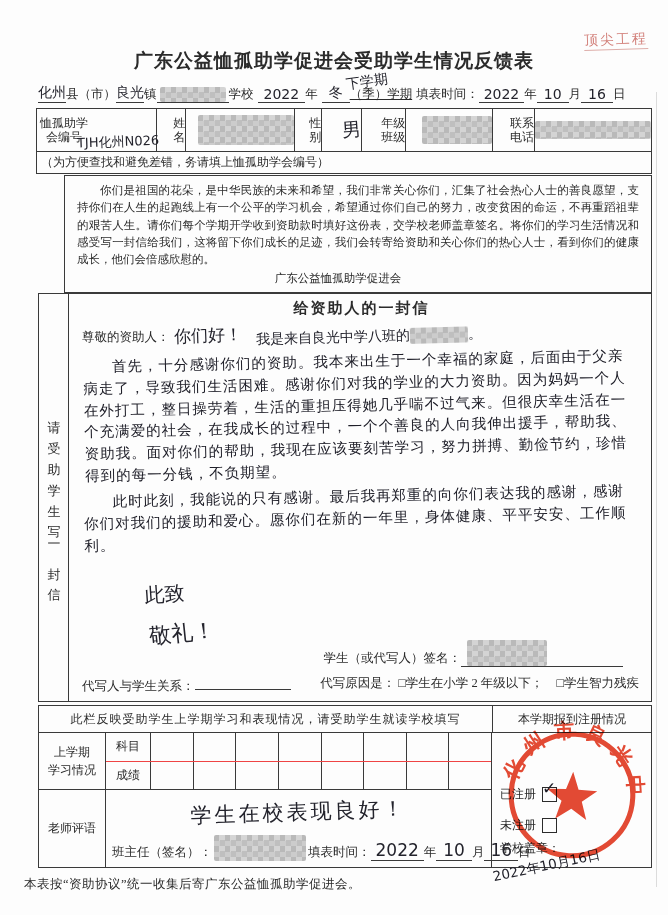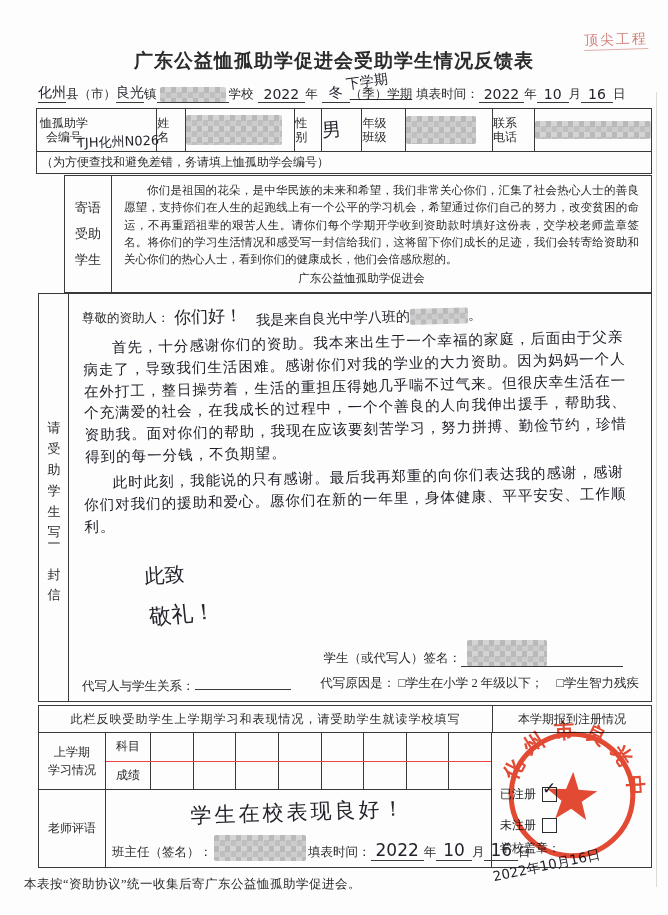--- a/index.html
+++ b/index.html
@@ -24,21 +24,21 @@
         display:flex;align-items:flex-end;white-space:nowrap;}
   .info-line .hw{font-size:14px;}
   .gap{display:inline-block;width:4px;}
   .sem-wrap{position:relative;text-decoration:underline;}
   .sem-note{position:absolute;left:-4px;top:-13px;font-size:12px;transform:rotate(-8deg);
         color:#1d1d26;white-space:nowrap;}
 
   
   .id-table{position:absolute;top:108px;left:36px;width:614px;border:1px solid #3a3a3a;font-size:12px;}
   .id-row{display:flex;height:42px;}
-  .cell{border-right:1px solid #3a3a3a;display:flex;align-items:center;justify-content:flex-start;position:relative;}
+  .cell{border-right:1px solid #3a3a3a;display:flex;align-items:center;justify-content:flex-end;position:relative;}
   .cell:last-child{border-right:none;}
   .lbl{line-height:1.2;text-align:center;}
   .id-num{position:absolute;left:40px;bottom:0px;font-size:13px;transform:rotate(-2deg);white-space:nowrap;}
   .id-note{border-top:1px solid #3a3a3a;height:21px;line-height:21px;padding-left:4px;font-size:12px;}
 
   
   .msg-box{position:absolute;top:175px;left:64px;width:586px;border:1px solid #3a3a3a;display:flex;}
   .msg-label{width:46px;border-right:1px solid #3a3a3a;display:flex;flex-direction:column;
         align-items:center;justify-content:center;gap:8px;font-size:13px;}
   .msg-body{flex:1;padding:6px 12px 4px 12px;font-size:11.5px;line-height:1.5;text-align:justify;}
@@ -160,34 +160,30 @@
         <div class="lbl"><span>联系</span><br><span>电话</span></div>
       </div>
       <div class="cell" style="flex:1;">
         <span class="blur" style="width:116px;height:18px;"></span>
       </div>
     </div>
     <div class="id-note">（为方便查找和避免差错，务请填上恤孤助学会编号）</div>
   </div>
 
   <div class="msg-box">
-    <div class="msg-label">
-      <span>寄语</span>
-      <span>受助</span>
-      <span>学生</span>
-    </div>
     <div class="msg-body">
       <div style="text-indent:2em;">你们是祖国的花朵，是中华民族的未来和希望，我们非常关心你们，汇集了社会热心人士的善良愿望，支持你们在人生的起跑线上有一个公平的学习机会，希望通过你们自己的努力，改变贫困的命运，不再重蹈祖辈的艰苦人生。请你们每个学期开学收到资助款时填好这份表，交学校老师盖章签名。将你们的学习生活情况和感受写一封信给我们，这将留下你们成长的足迹，我们会转寄给资助和关心你们的热心人士，看到你们的健康成长，他们会倍感欣慰的。</div>
       <div class="msg-sign">广东公益恤孤助学促进会</div>
     </div>
   </div>
 
   <div class="letter-box">
     <div class="side-label">请受助学生写一封信</div>
     <div class="letter-main">
+      <div class="letter-title">给资助人的一封信</div>
       <div class="salut">
         <span>尊敬的资助人：</span>
         <span class="hello hw">你们好！</span>
         <span class="intro hw">
           <span>我是来自良光中学八班的</span><span class="blur" style="width:58px;height:16px;"></span><span>。</span>
         </span>
       </div>
       <div class="letter-para hw">首先，十分感谢你们的资助。我本来出生于一个幸福的家庭，后面由于父亲病走了，导致我们生活困难。感谢你们对我的学业的大力资助。因为妈妈一个人在外打工，整日操劳着，生活的重担压得她几乎喘不过气来。但很庆幸生活在一个充满爱的社会，在我成长的过程中，一个个善良的人向我伸出援手，帮助我、资助我。面对你们的帮助，我现在应该要刻苦学习，努力拼搏、勤俭节约，珍惜得到的每一分钱，不负期望。</div>
       <div class="letter-para hw">此时此刻，我能说的只有感谢。最后我再郑重的向你们表达我的感谢，感谢你们对我们的援助和爱心。愿你们在新的一年里，身体健康、平平安安、工作顺利。</div>
       <div class="closing1 hw">此致</div>

